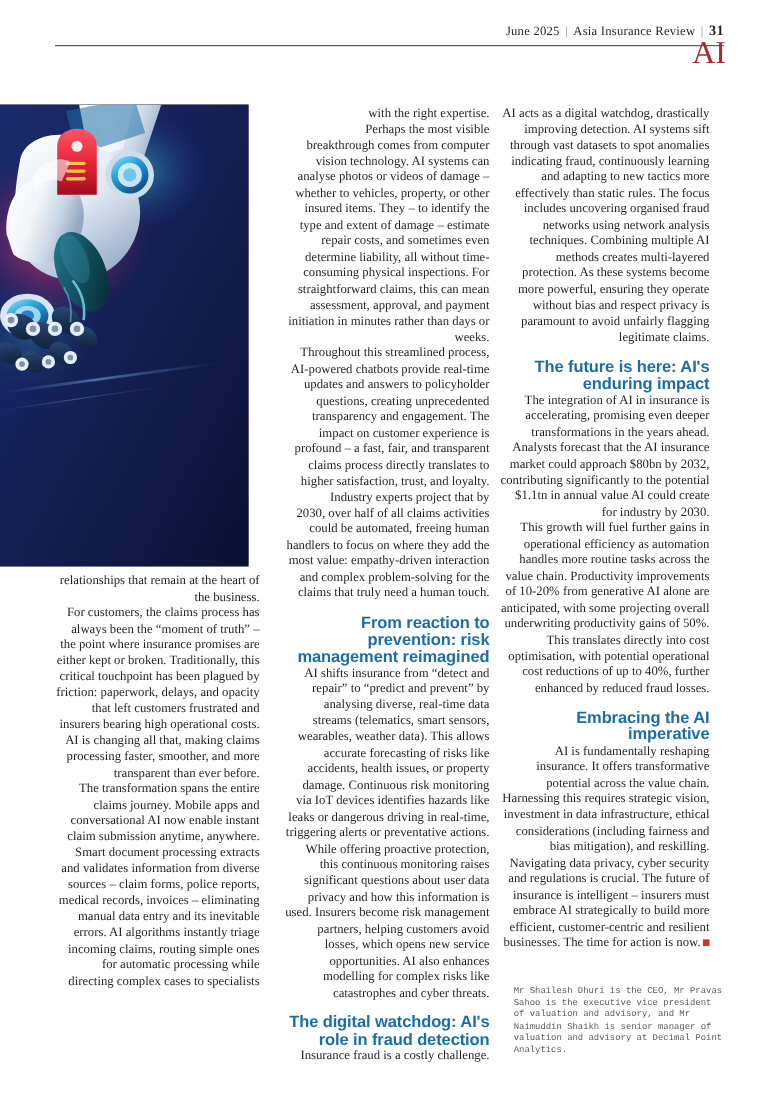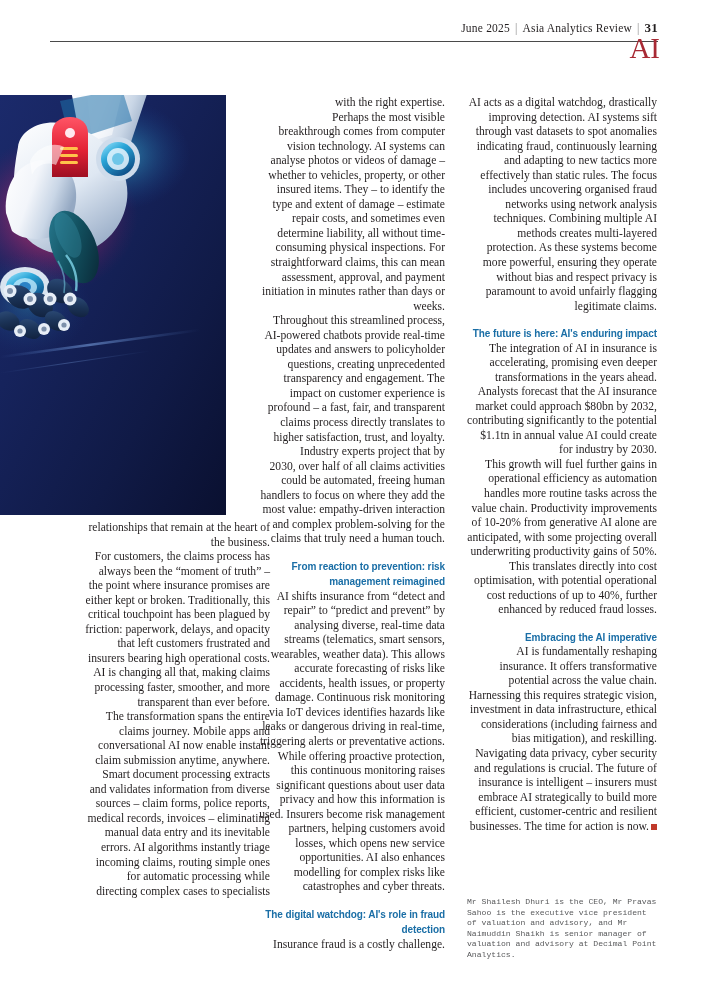--- a/index.html
+++ b/index.html
@@ -90,33 +90,33 @@
   }
   .col p {
     margin: 0;
   }
   .col p.indent {
     text-indent: 13px;
   }
   .col h2 {
     margin: 0;
     font-family: "Liberation Sans", sans-serif;
-    font-size: 10px;
+    font-size: 15px;
     line-height: 15.3px;
     font-weight: bold;
     color: #1a6ea6;
     letter-spacing: -0.1px;
   }
   .gap-before {
     margin-top: 12px !important;
   }
 
-  #col1 { left: 50px; top: 521px; width: 186px; margin-left: 34px; }
+  #col1 { left: 50px; top: 521px; width: 186px; }
   #col2 { left: 259px; top: 96px;  width: 186px; }
-  #col3 { left: 467px; top: 96px;  width: 190px; }
+  #col3 { left: 455px; top: 96px;  width: 190px; }
 
   .endmark {
     display: inline-block;
     width: 6px;
     height: 6px;
     background: #c0392b;
     margin-left: 2px;
     position: relative;
     top: 0px;
   }
@@ -134,21 +134,21 @@
   }
   .bio p { margin: 0; }
 </style>
 </head>
 <body>
 
 <div class="page">
 
   <div class="header">
     <div class="header-text">
-      <span class="issue">June 2025</span><span class="sep">|</span><span class="pub">Asia Analytics Review</span><span class="sep">|</span><span class="pageno">31</span>
+      <span class="issue">June 2025</span><span class="sep">|</span><span class="pub">Asia Insurance Review</span><span class="sep">|</span><span class="pageno">31</span>
     </div>
     <div class="header-line"></div>
   </div>
   <div class="masthead">AI</div>
 
   <div class="hero">
     <svg width="226" height="420" viewBox="0 0 226 420" xmlns="http://www.w3.org/2000/svg">
       <defs>
         <linearGradient id="bgGrad" x1="0" y1="0" x2="1" y2="1">
           <stop offset="0%" stop-color="#1b2a6b"></stop>

